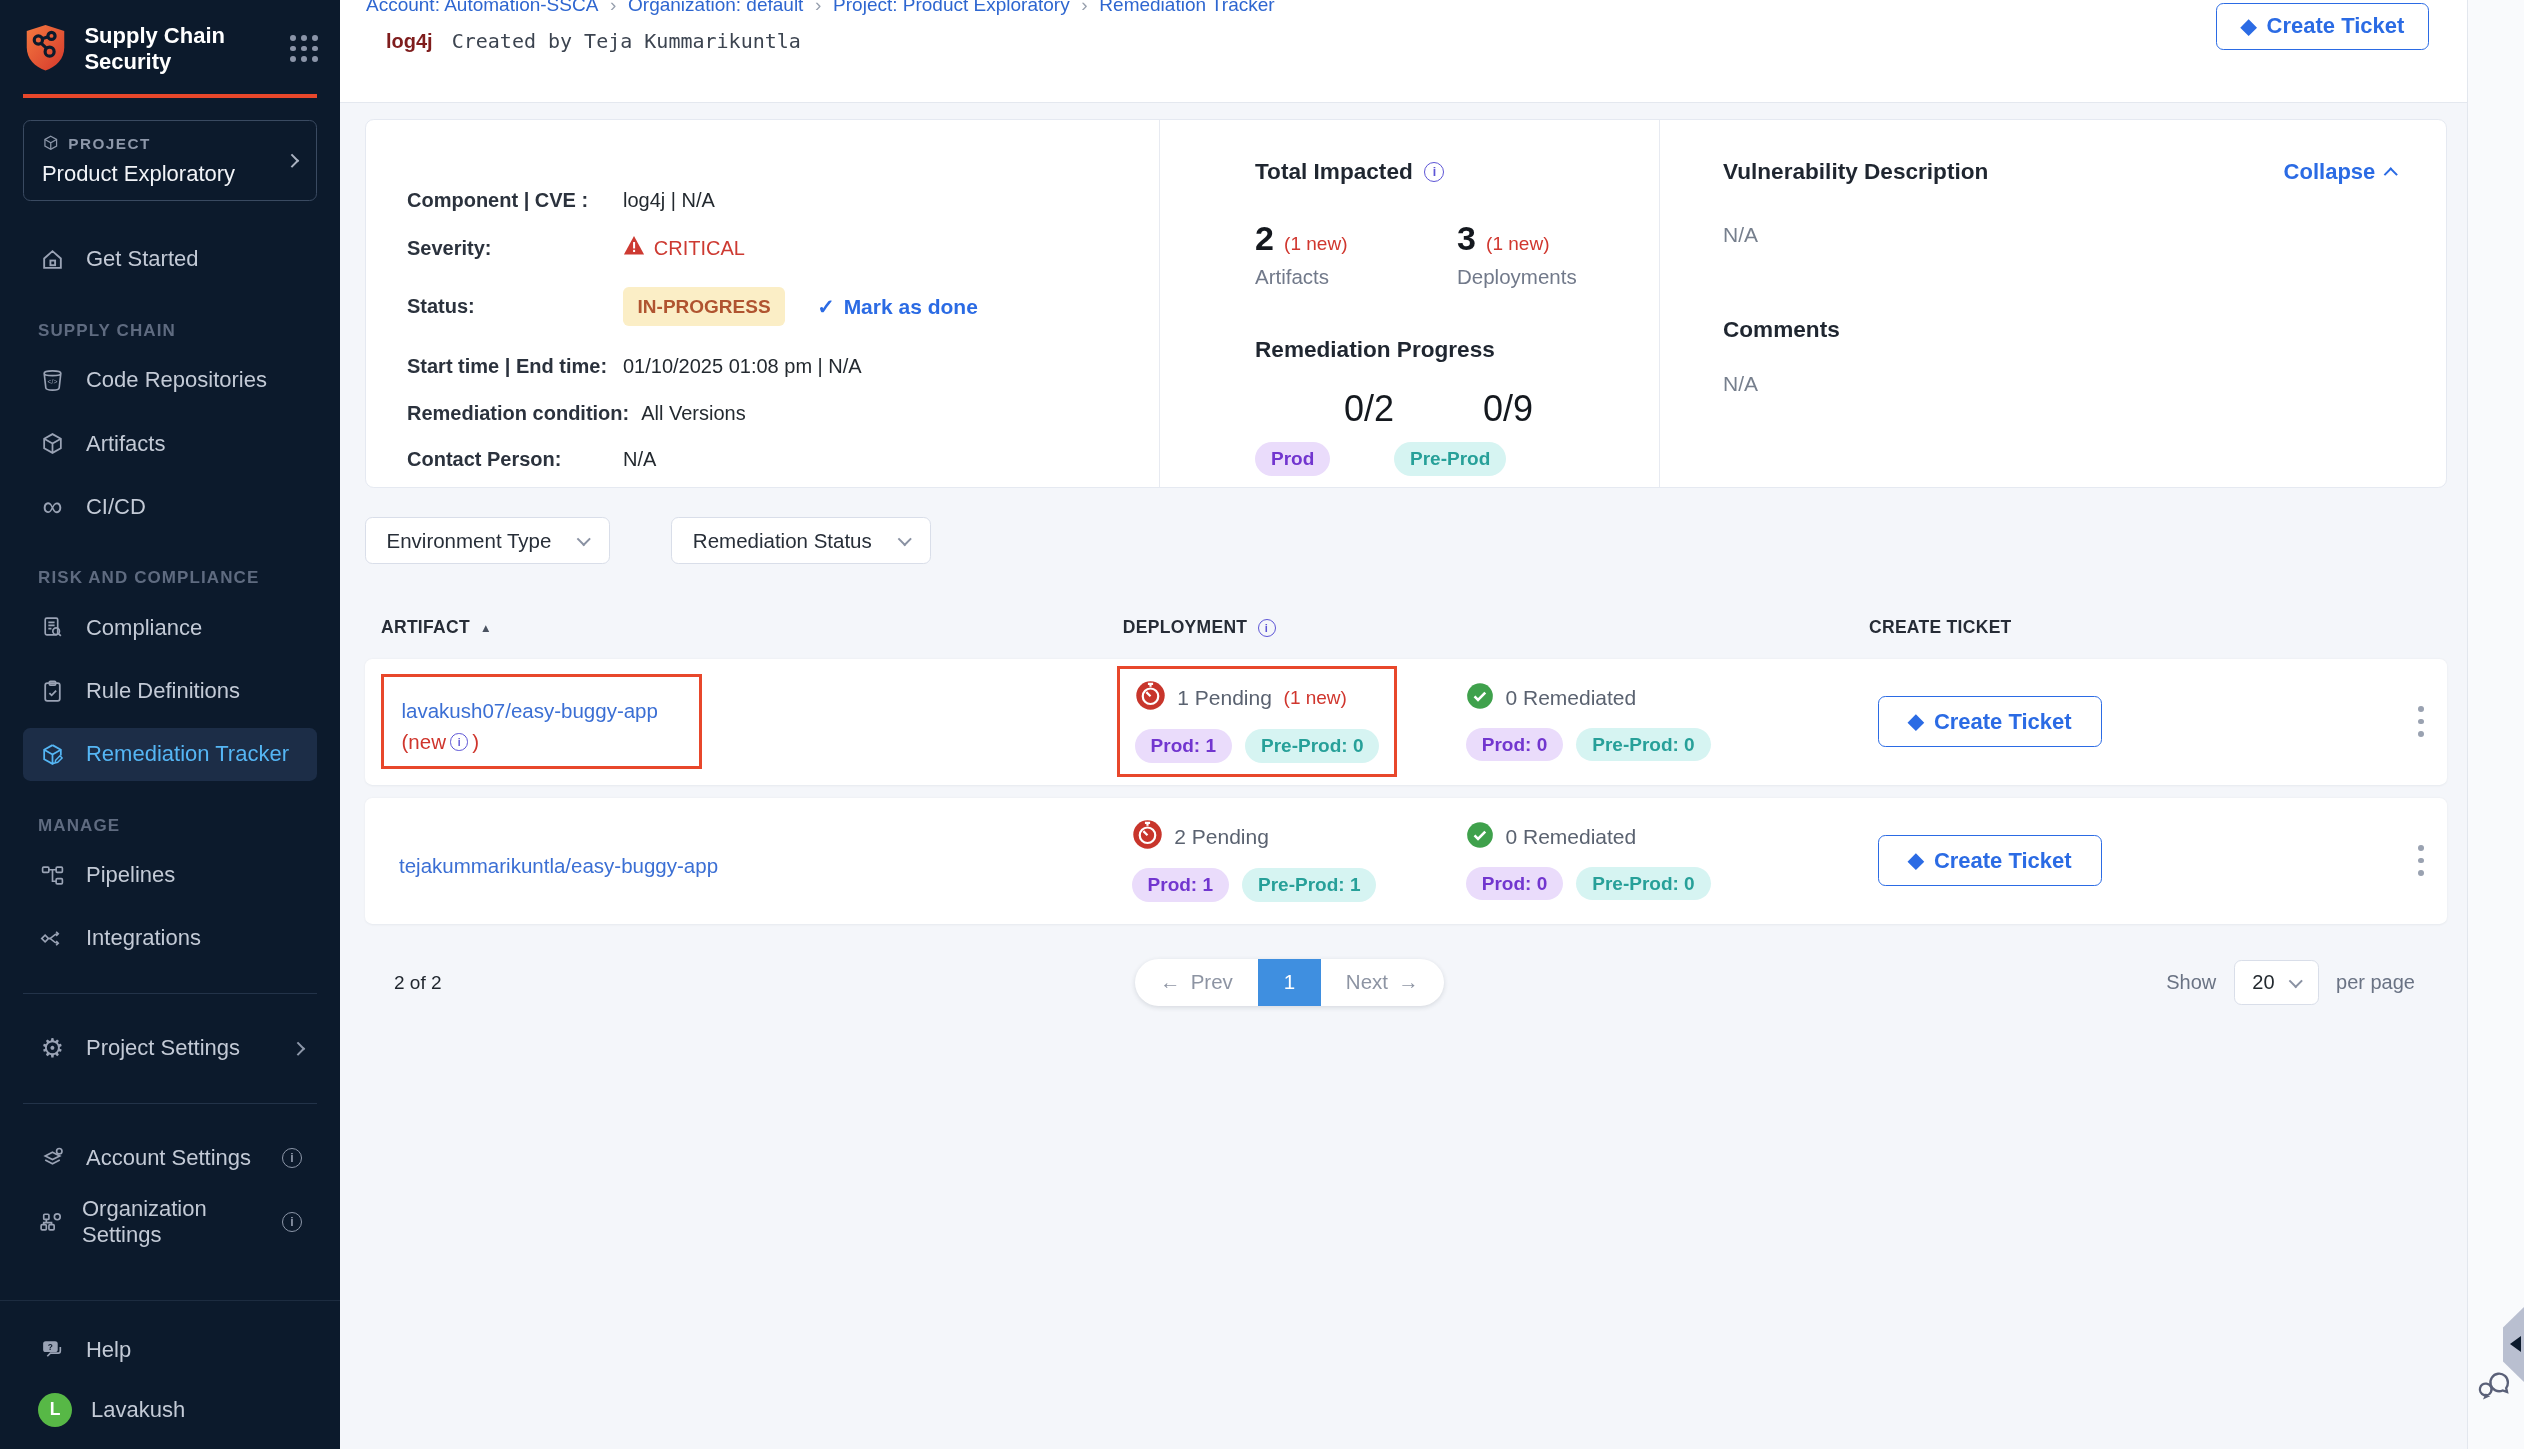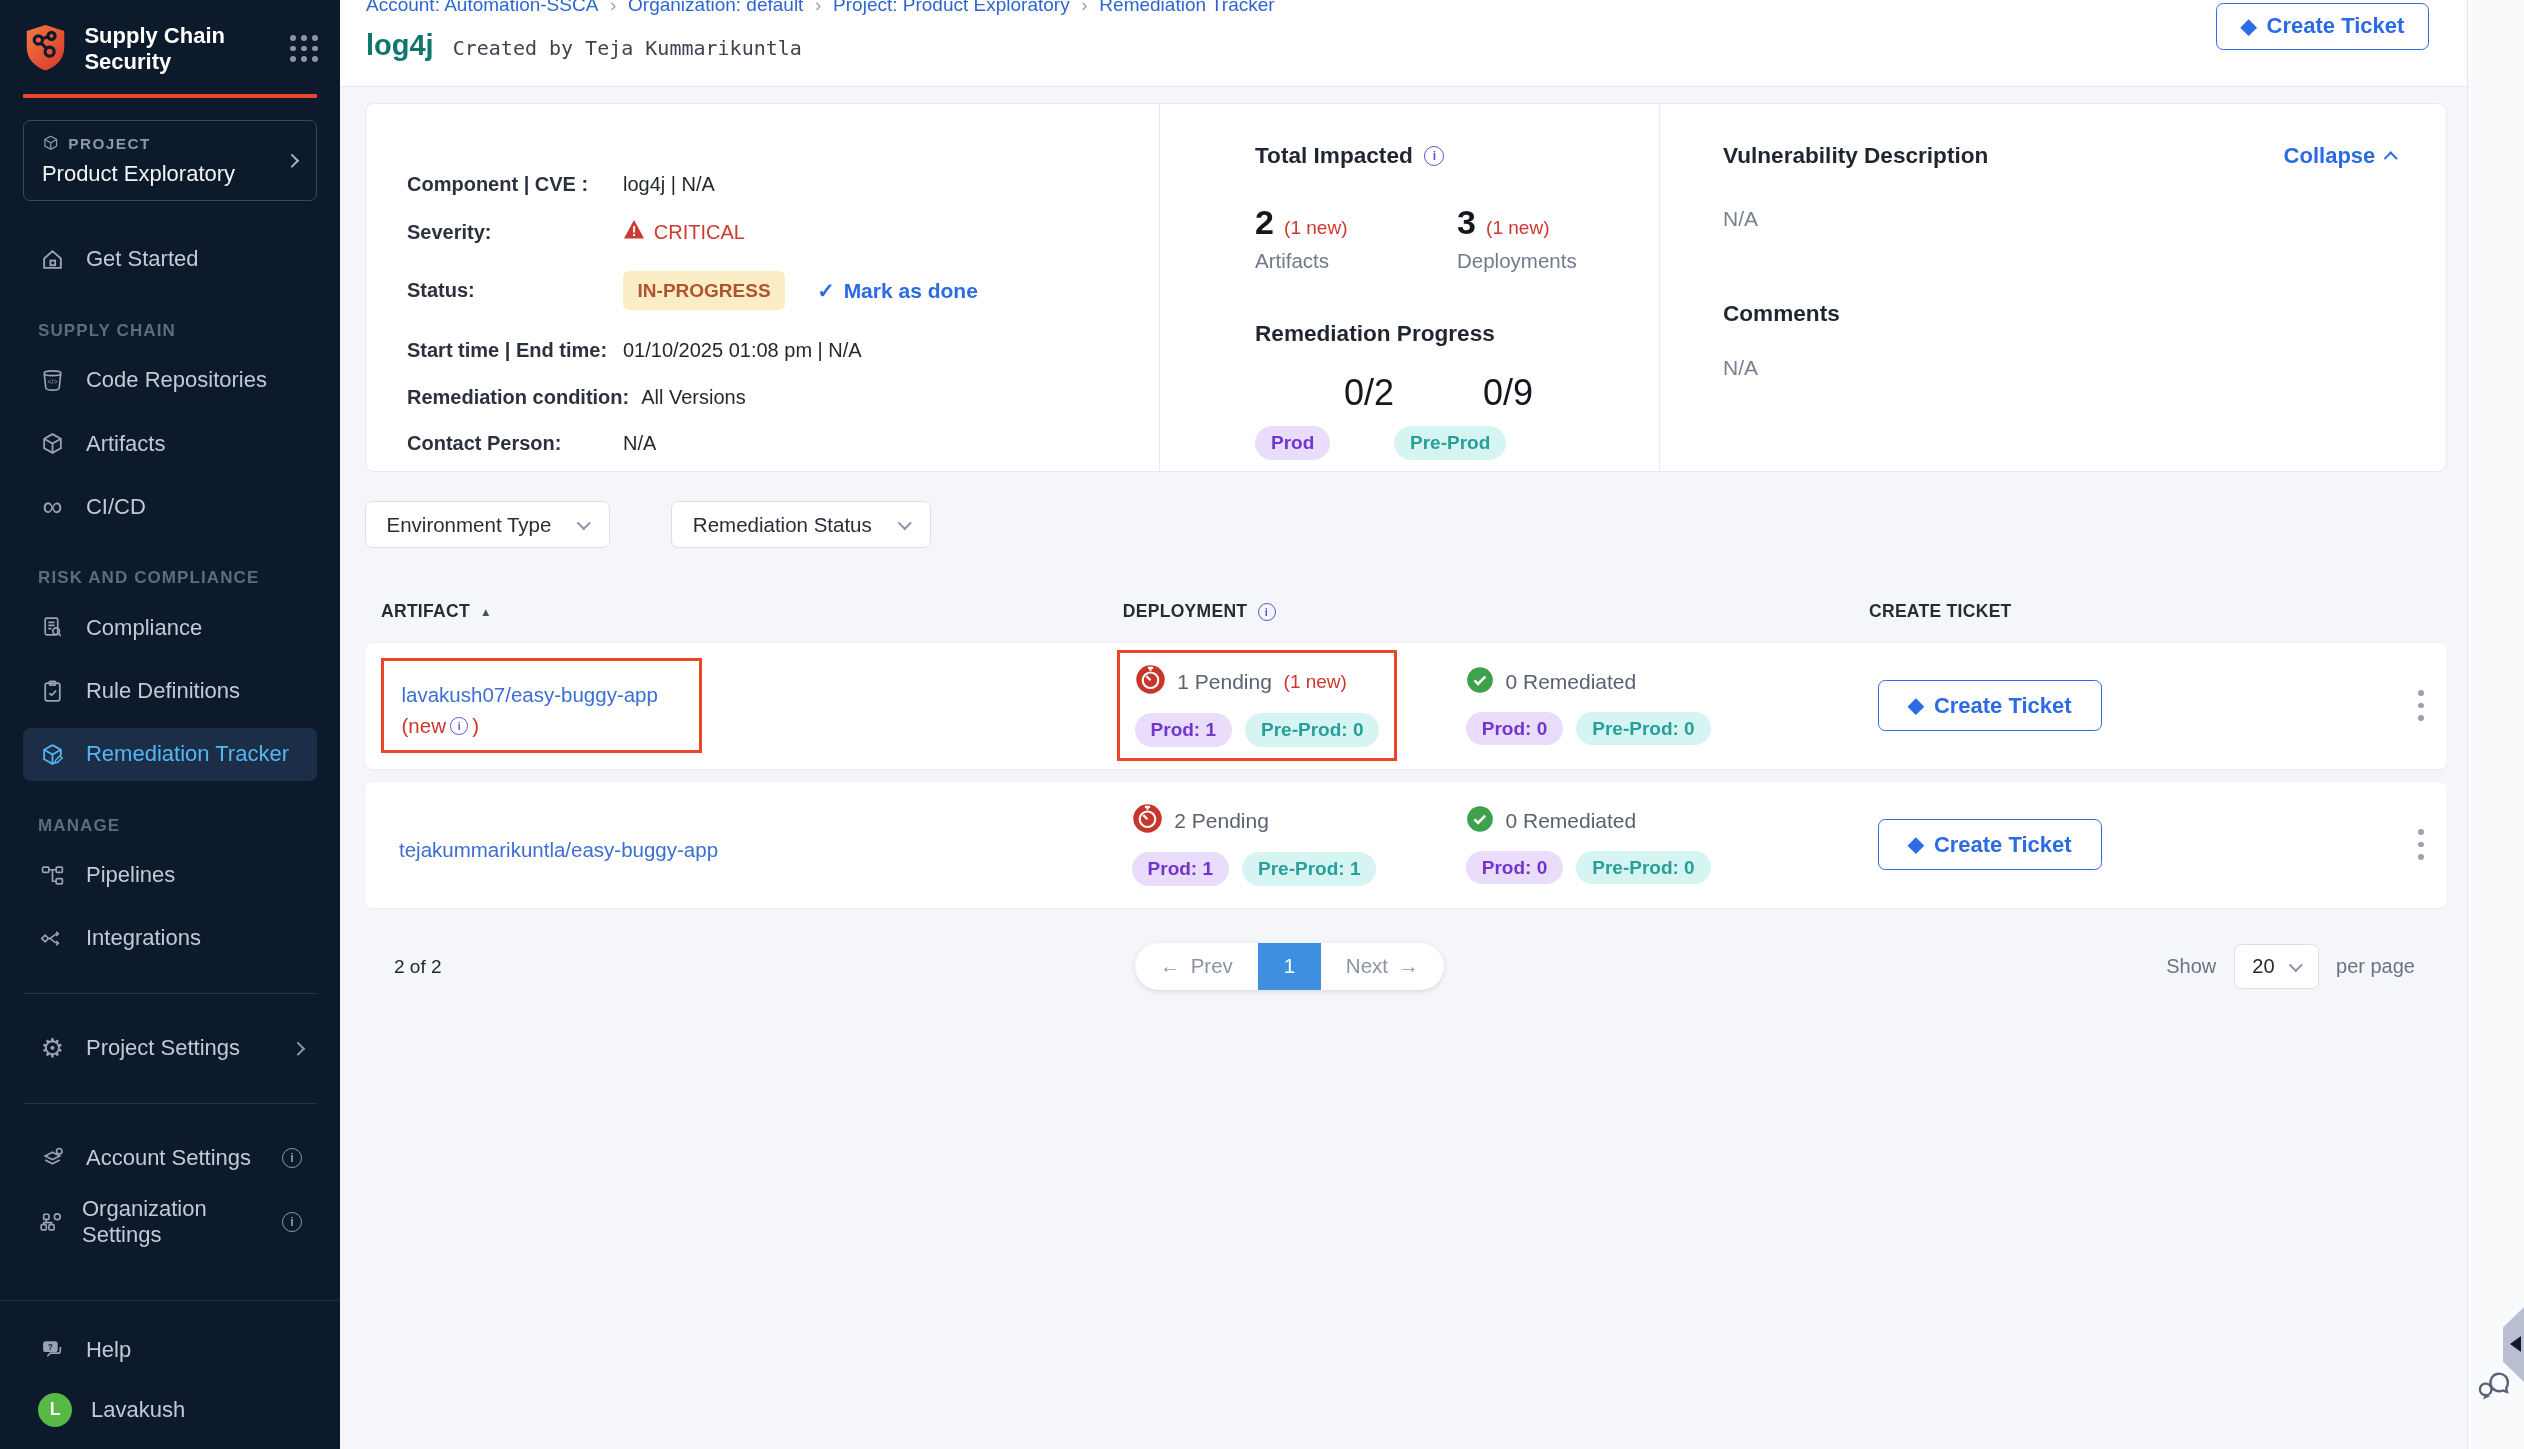--- a/index.html
+++ b/index.html
@@ -28,26 +28,26 @@
   .avatar { width:34px; height:34px; border-radius:50%; background:#57b846; color:#fff; font-weight:700; font-size:17.5px; display:flex; align-items:center; justify-content:center; }
   .collapse-handle { position:absolute; right:0; top:1306px; width:22px; height:77px; background:#b9bfd0; clip-path:polygon(100% 0, 100% 100%, 0 72%, 0 28%); cursor:pointer; z-index:6; }
   .collapse-tri { position:absolute; right:4.4px; top:1336px; width:0; height:0; border-top:8px solid transparent; border-bottom:8px solid transparent; border-right:11.7px solid #0c1a2c; z-index:7; }
   .infoc { width:20px; height:20px; border:1.5px solid currentColor; border-radius:50%; display:inline-flex; align-items:center; justify-content:center; font-size:12.4px; font-weight:700; flex:none; }
 
   
   .main { position:absolute; left:340px; top:0; width:2127px; height:1449px; background:#f4f6fa; }
   .gutter { position:absolute; left:2467px; top:0; right:0; height:1449px; background:#f9fafc; border-left:0.7px solid #e3e7ee; }
   .chat-fab { position:absolute; left:2478px; top:1368px; cursor:pointer; }
 
-  .header-strip { height:87px; background:#fff; border-bottom:0.7px solid #e4e8ef; padding:0 0 0 26px; position:relative; overflow:hidden; }
+  .header-strip { height:103px; background:#fff; border-bottom:0.7px solid #e4e8ef; padding:0 0 0 26px; position:relative; overflow:hidden; }
   .breadcrumb { display:flex; gap:11.7px; font-size:19px; margin-top:-5.8px; align-items:center; }
   .breadcrumb .bc { color:#2e66d0; cursor:pointer; }
   .breadcrumb .sep { color:#98a0ae; }
   .title-row { display:flex; align-items:baseline; gap:19px; margin-top:13px; }
-  .page-title { font-size:29px; font-weight:800; color:#0f766e; }
+  .page-title { font-size:20px; font-weight:800; color:#7f1d1d;margin-left:20px; }
   .created-by { font-family:"DejaVu Sans Mono", monospace; font-size:20px; color:#3c4450; }
   .btn-outline { display:inline-flex; align-items:center; justify-content:center; gap:10.2px; border:1.5px solid #2b6be4; border-radius:7.3px; color:#2b6be4; font-weight:700; font-size:22px; background:#fff; cursor:pointer; }
   .hdr-create { position:absolute; right:38px; top:2.9px; width:213px; height:47px; }
   .diamond { font-size:20.5px; line-height:1; }
 
   
   .ov-card { margin:16px 20px 0 25px; background:#fff; border:0.7px solid #e5e9f1; border-radius:8.8px; height:369px; display:flex; }
   .ov-col1 { width:793px; padding:37px 0 0 41px; }
   .ov-col2 { width:500px; padding:39px 0 0 95px; border-left:0.7px solid #e7eaf1; }
   .ov-col3 { flex:1; padding:39px 51px 0 63px; border-left:0.7px solid #e7eaf1; }

